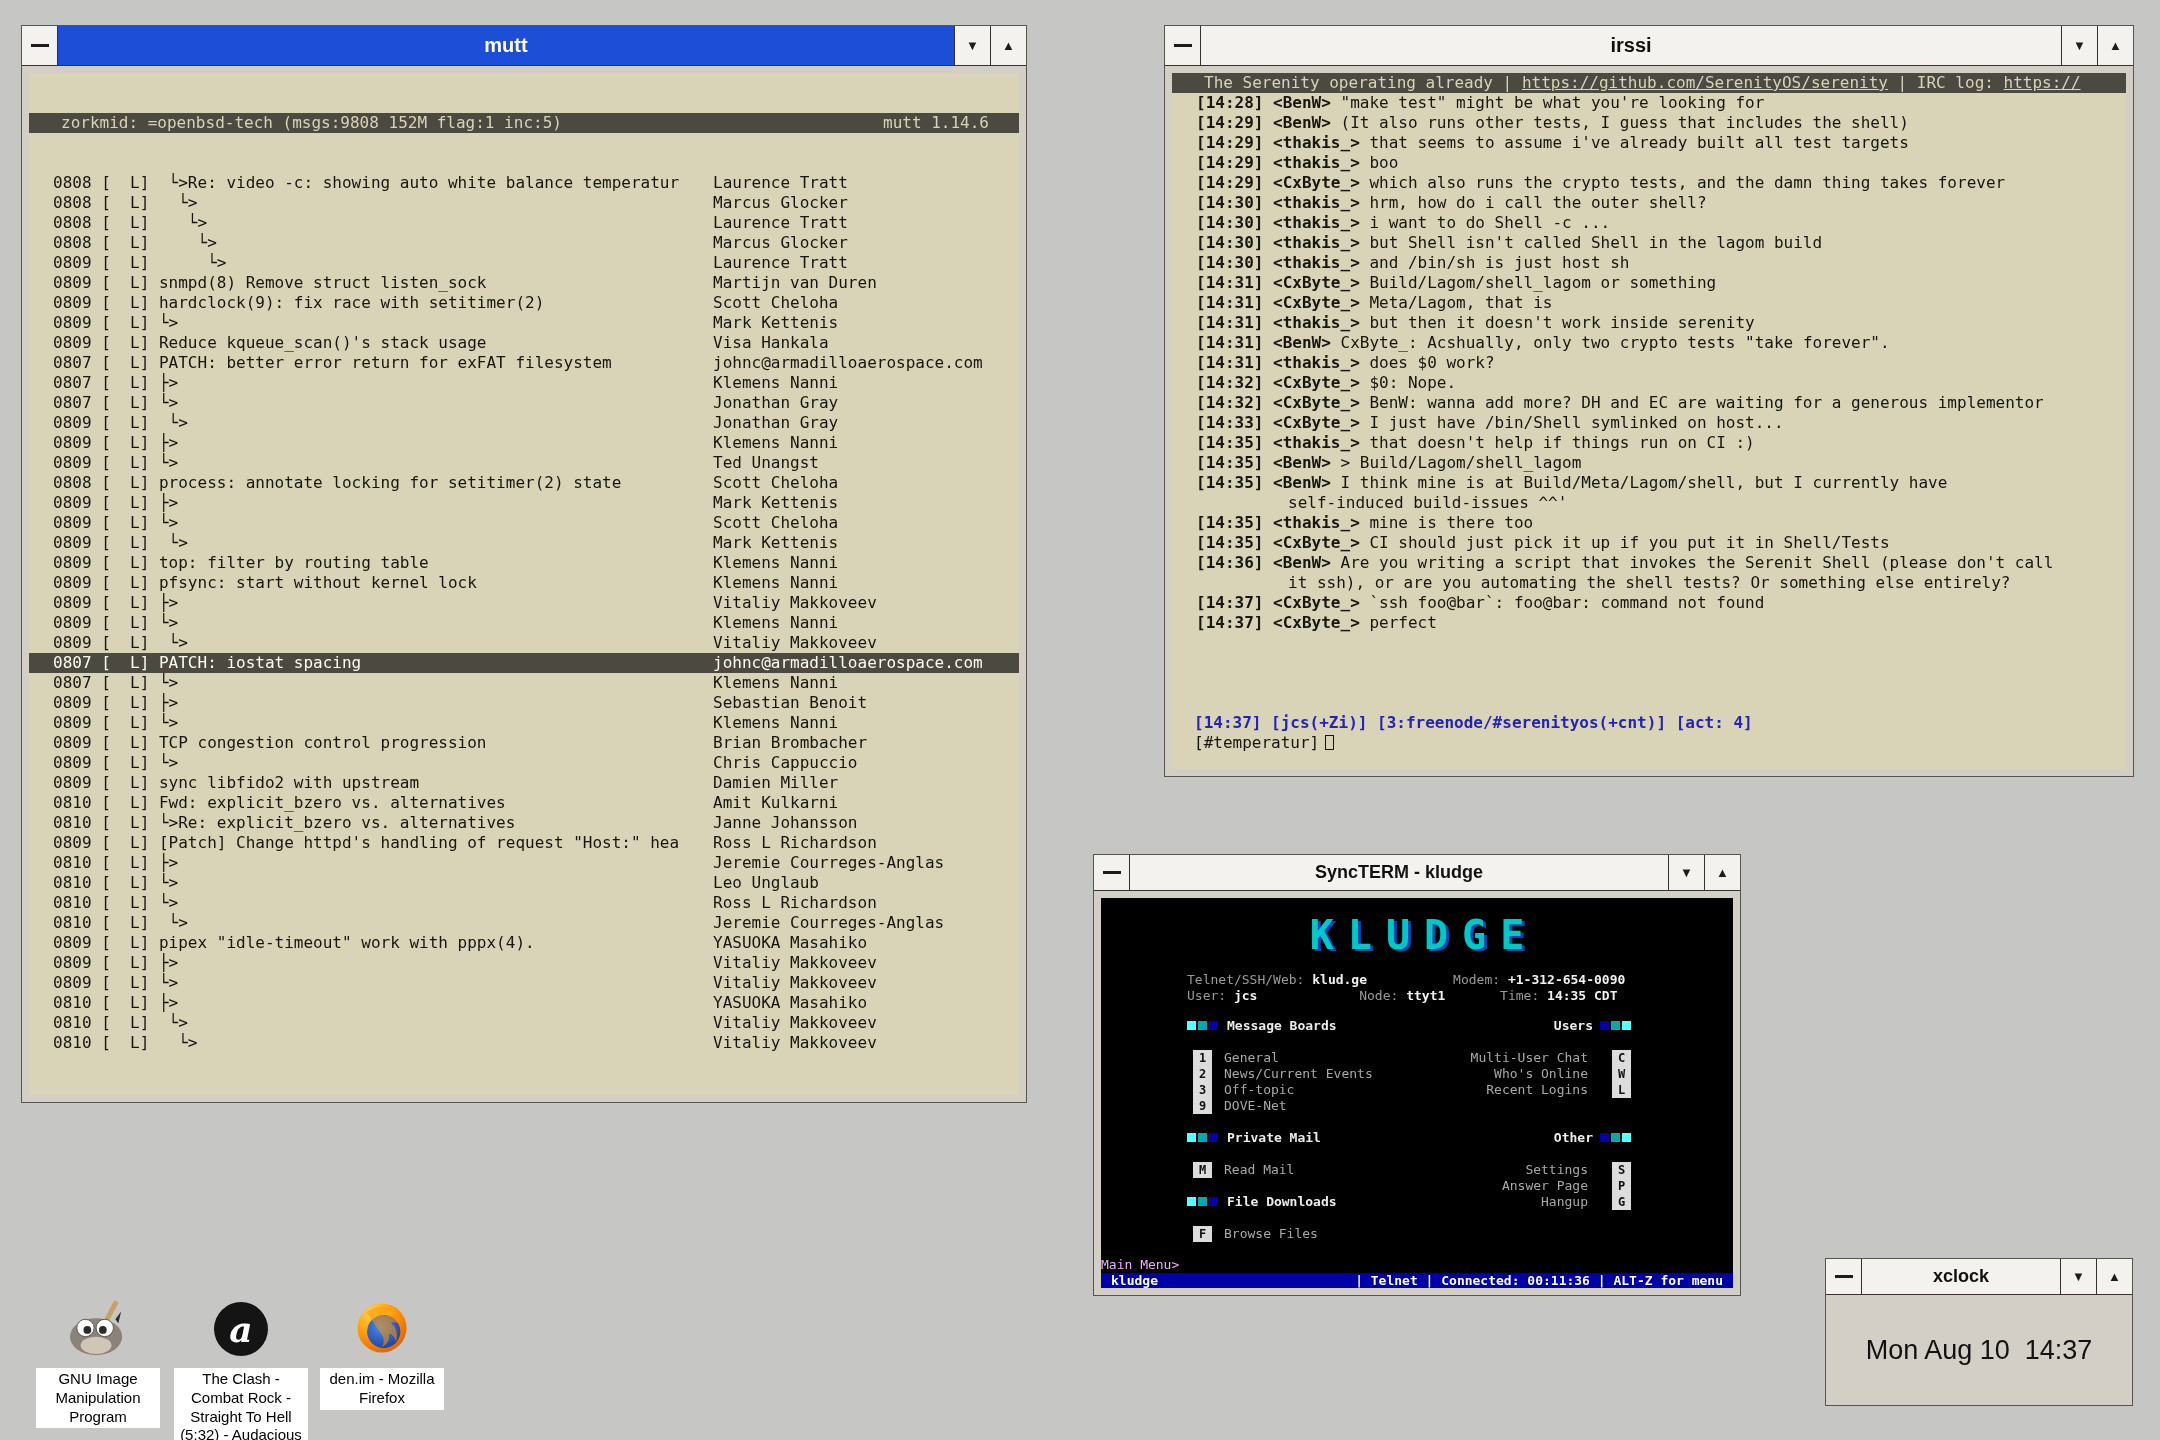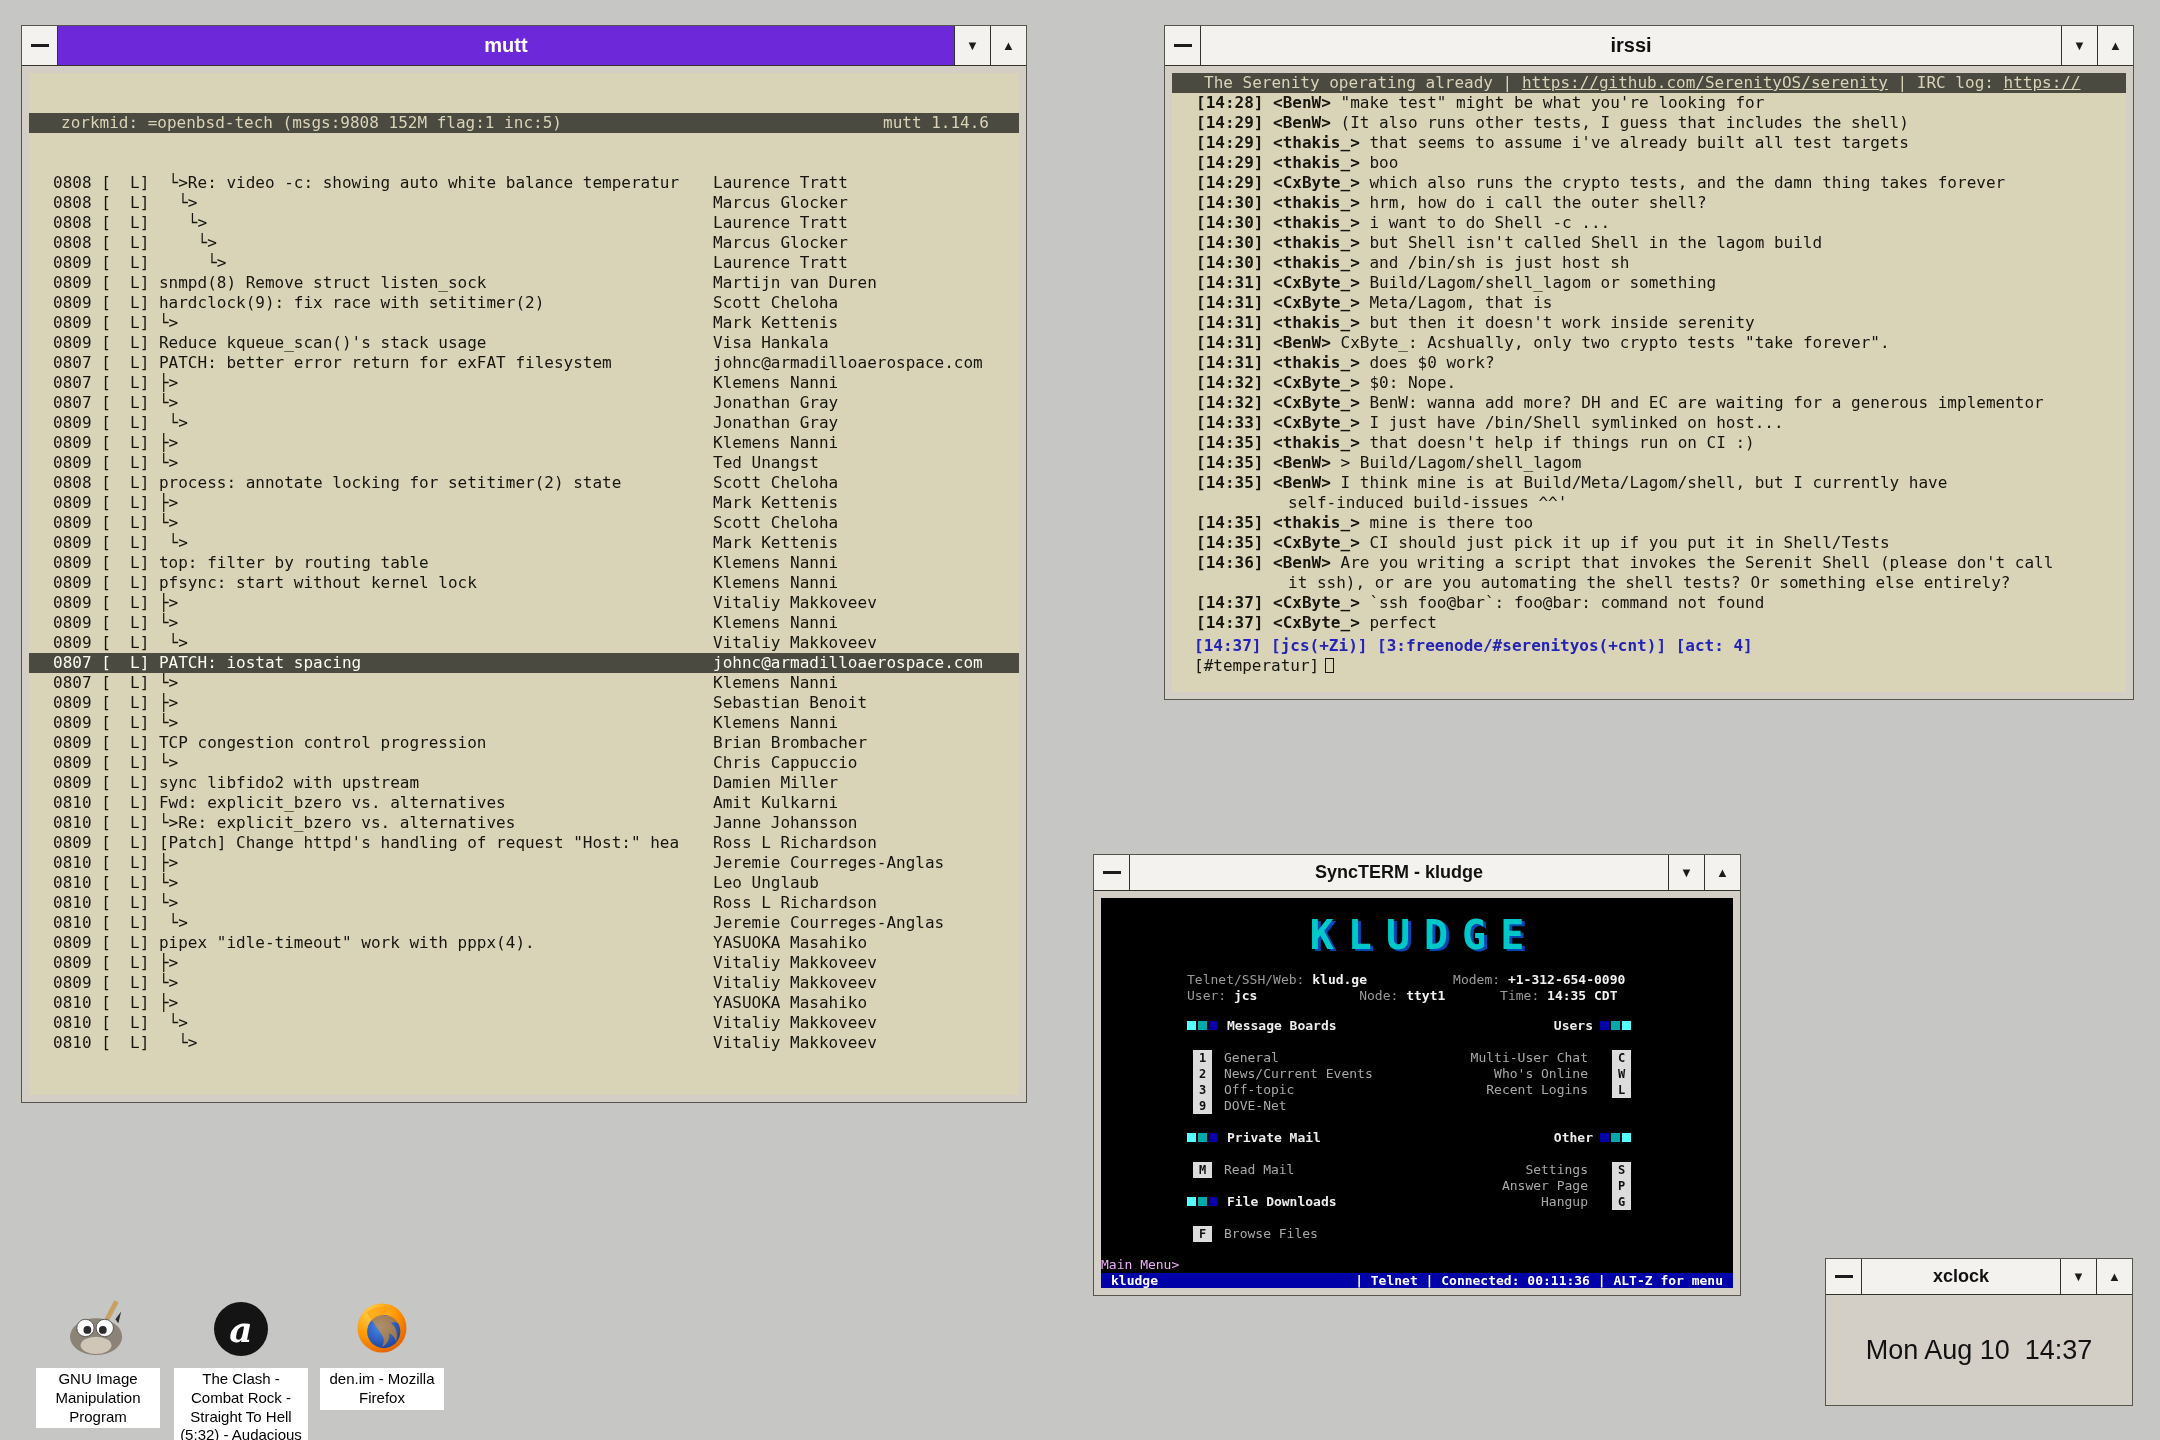--- a/index.html
+++ b/index.html
@@ -2,21 +2,21 @@
 <html><head>
 <meta charset="utf-8">
 <style>
   *{margin:0;padding:0;box-sizing:border-box}
   html,body{width:2160px;height:1440px;overflow:hidden;background:#c6c6c4;font-family:"Liberation Sans",sans-serif;position:relative}
 
   
   .window{position:absolute;background:#d3cfc6;border:1px solid #55554e}
   .titlebar{height:40px;display:flex;align-items:stretch;border-bottom:1px solid #33332e;background:#f4f2ee}
   .titlebar.small{height:36px}
-  .titlebar.active{background:#6d28d9}
+  .titlebar.active{background:#1d4ed8}
   .tb-title{flex:1;display:flex;align-items:center;justify-content:center;font-size:20px;font-weight:bold;color:#111;overflow:hidden}
   .titlebar.small .tb-title{font-size:18px}
   .titlebar.active .tb-title{color:#fff}
   .tb-btn{width:36px;flex:none;display:flex;align-items:center;justify-content:center;background:#f4f2ee;color:#1c1c1c;font-size:13px;cursor:pointer}
   .tb-sys{border-right:1px solid #33332e}
   .tb-min,.tb-max{border-left:1px solid #33332e}
   .tb-dash{width:18px;height:3px;background:#1c1c1c}
   .win-body{position:absolute;left:0;right:0;bottom:0;top:40px;padding:7px}
   .win-body.small{top:36px}
   .term{width:100%;height:100%;overflow:hidden}
@@ -89,21 +89,21 @@
         <span>mutt 1.14.6</span>
       </div>
       <div><div class="mrow"><span class="mleft">0808 [  L]  └&gt;Re: video -c: showing auto white balance temperatur</span><span class="msender">Laurence Tratt</span></div><div class="mrow"><span class="mleft">0808 [  L]   └&gt;</span><span class="msender">Marcus Glocker</span></div><div class="mrow"><span class="mleft">0808 [  L]    └&gt;</span><span class="msender">Laurence Tratt</span></div><div class="mrow"><span class="mleft">0808 [  L]     └&gt;</span><span class="msender">Marcus Glocker</span></div><div class="mrow"><span class="mleft">0809 [  L]      └&gt;</span><span class="msender">Laurence Tratt</span></div><div class="mrow"><span class="mleft">0809 [  L] snmpd(8) Remove struct listen_sock</span><span class="msender">Martijn van Duren</span></div><div class="mrow"><span class="mleft">0809 [  L] hardclock(9): fix race with setitimer(2)</span><span class="msender">Scott Cheloha</span></div><div class="mrow"><span class="mleft">0809 [  L] └&gt;</span><span class="msender">Mark Kettenis</span></div><div class="mrow"><span class="mleft">0809 [  L] Reduce kqueue_scan()'s stack usage</span><span class="msender">Visa Hankala</span></div><div class="mrow"><span class="mleft">0807 [  L] PATCH: better error return for exFAT filesystem</span><span class="msender">johnc@armadilloaerospace.com</span></div><div class="mrow"><span class="mleft">0807 [  L] ├&gt;</span><span class="msender">Klemens Nanni</span></div><div class="mrow"><span class="mleft">0807 [  L] └&gt;</span><span class="msender">Jonathan Gray</span></div><div class="mrow"><span class="mleft">0809 [  L]  └&gt;</span><span class="msender">Jonathan Gray</span></div><div class="mrow"><span class="mleft">0809 [  L] ├&gt;</span><span class="msender">Klemens Nanni</span></div><div class="mrow"><span class="mleft">0809 [  L] └&gt;</span><span class="msender">Ted Unangst</span></div><div class="mrow"><span class="mleft">0808 [  L] process: annotate locking for setitimer(2) state</span><span class="msender">Scott Cheloha</span></div><div class="mrow"><span class="mleft">0809 [  L] ├&gt;</span><span class="msender">Mark Kettenis</span></div><div class="mrow"><span class="mleft">0809 [  L] └&gt;</span><span class="msender">Scott Cheloha</span></div><div class="mrow"><span class="mleft">0809 [  L]  └&gt;</span><span class="msender">Mark Kettenis</span></div><div class="mrow"><span class="mleft">0809 [  L] top: filter by routing table</span><span class="msender">Klemens Nanni</span></div><div class="mrow"><span class="mleft">0809 [  L] pfsync: start without kernel lock</span><span class="msender">Klemens Nanni</span></div><div class="mrow"><span class="mleft">0809 [  L] ├&gt;</span><span class="msender">Vitaliy Makkoveev</span></div><div class="mrow"><span class="mleft">0809 [  L] └&gt;</span><span class="msender">Klemens Nanni</span></div><div class="mrow"><span class="mleft">0809 [  L]  └&gt;</span><span class="msender">Vitaliy Makkoveev</span></div><div class="mrow sel"><span class="mleft">0807 [  L] PATCH: iostat spacing</span><span class="msender">johnc@armadilloaerospace.com</span></div><div class="mrow"><span class="mleft">0807 [  L] └&gt;</span><span class="msender">Klemens Nanni</span></div><div class="mrow"><span class="mleft">0809 [  L] ├&gt;</span><span class="msender">Sebastian Benoit</span></div><div class="mrow"><span class="mleft">0809 [  L] └&gt;</span><span class="msender">Klemens Nanni</span></div><div class="mrow"><span class="mleft">0809 [  L] TCP congestion control progression</span><span class="msender">Brian Brombacher</span></div><div class="mrow"><span class="mleft">0809 [  L] └&gt;</span><span class="msender">Chris Cappuccio</span></div><div class="mrow"><span class="mleft">0809 [  L] sync libfido2 with upstream</span><span class="msender">Damien Miller</span></div><div class="mrow"><span class="mleft">0810 [  L] Fwd: explicit_bzero vs. alternatives</span><span class="msender">Amit Kulkarni</span></div><div class="mrow"><span class="mleft">0810 [  L] └&gt;Re: explicit_bzero vs. alternatives</span><span class="msender">Janne Johansson</span></div><div class="mrow"><span class="mleft">0809 [  L] [Patch] Change httpd's handling of request "Host:" hea</span><span class="msender">Ross L Richardson</span></div><div class="mrow"><span class="mleft">0810 [  L] ├&gt;</span><span class="msender">Jeremie Courreges-Anglas</span></div><div class="mrow"><span class="mleft">0810 [  L] └&gt;</span><span class="msender">Leo Unglaub</span></div><div class="mrow"><span class="mleft">0810 [  L] └&gt;</span><span class="msender">Ross L Richardson</span></div><div class="mrow"><span class="mleft">0810 [  L]  └&gt;</span><span class="msender">Jeremie Courreges-Anglas</span></div><div class="mrow"><span class="mleft">0809 [  L] pipex "idle-timeout" work with pppx(4).</span><span class="msender">YASUOKA Masahiko</span></div><div class="mrow"><span class="mleft">0809 [  L] ├&gt;</span><span class="msender">Vitaliy Makkoveev</span></div><div class="mrow"><span class="mleft">0809 [  L] └&gt;</span><span class="msender">Vitaliy Makkoveev</span></div><div class="mrow"><span class="mleft">0810 [  L] ├&gt;</span><span class="msender">YASUOKA Masahiko</span></div><div class="mrow"><span class="mleft">0810 [  L]  └&gt;</span><span class="msender">Vitaliy Makkoveev</span></div><div class="mrow"><span class="mleft">0810 [  L]   └&gt;</span><span class="msender">Vitaliy Makkoveev</span></div></div>
       <div class="mspacer"></div>
       
       
     </div>
   </div>
 </div>
 
-<div class="window" style="left:1164px;top:25px;width:970px;height:675px">
+<div class="window" style="left:1164px;top:25px;width:970px;height:752px">
   <div class="titlebar">
     <div class="tb-btn tb-sys">
         <div class="tb-dash"></div>
       </div>
     <div class="tb-title">irssi</div>
     <div class="tb-btn tb-min">▼</div>
     <div class="tb-btn tb-max">▲</div>
   </div>
   <div class="win-body">
     <div class="term tui irssi-term">

